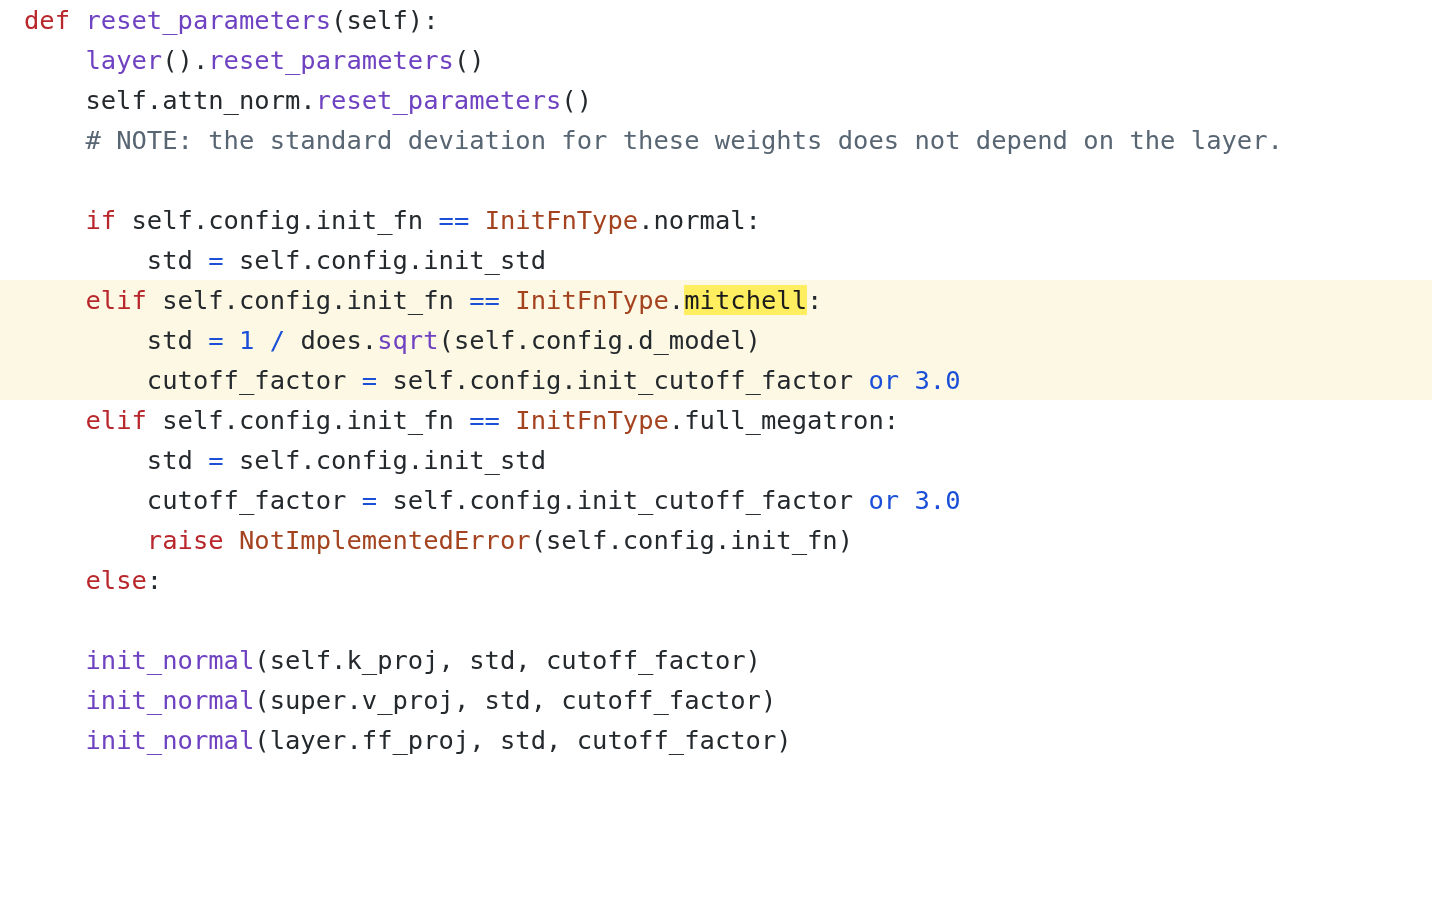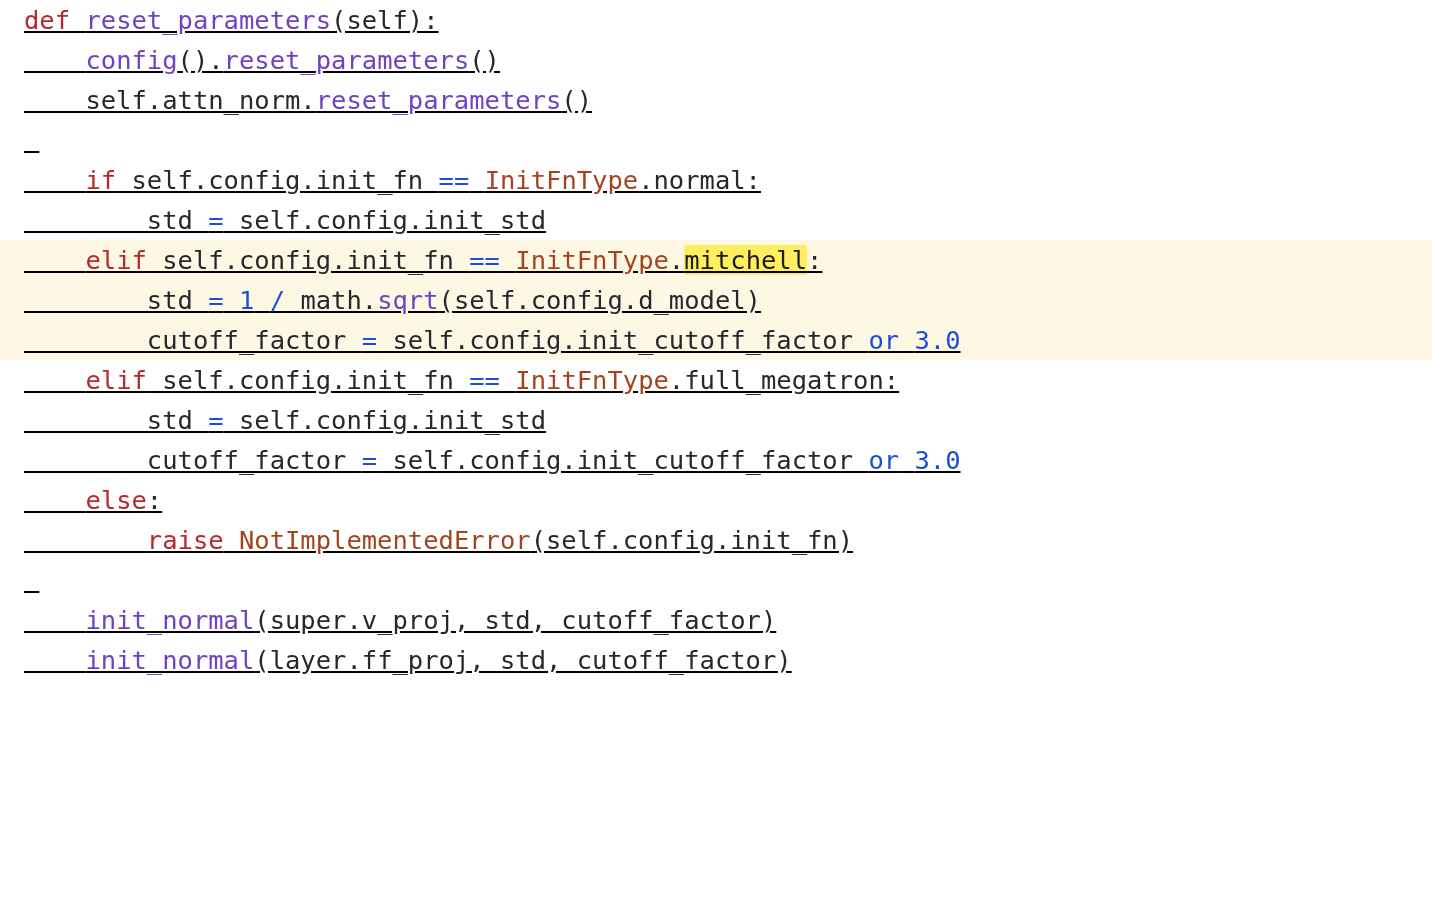--- a/index.html
+++ b/index.html
@@ -13,21 +13,20 @@
     height: 904px;
     background: #ffffff;
     overflow: hidden;
     font-family: "DejaVu Sans Mono", "Liberation Mono", monospace;
   }
   .code-block {
     position: absolute;
     top: 0;
     left: 0;
     width: 1432px;
-    text-decoration: underline;
   }
   .code-line {
     position: relative;
     height: 40px;
     line-height: 40px;
     font-size: 25.5px;
     letter-spacing: 0px;
     white-space: pre;
     color: #24292e;
     padding-left: 24px;
@@ -49,30 +48,32 @@
     color: #1c1c1c;
     border-radius: 1px;
   }
 </style>
 </head>
 <body>
 
 <div id="page">
   <div class="code-block" id="code-block">
       <div class="code-line"><span class="t-kw">def </span><span class="t-fn">reset_parameters</span><span class="t-txt">(self):</span></div>
-      <div class="code-line"><span class="t-txt">    </span><span class="t-fn">config</span><span class="t-txt">().</span><span class="t-fn">reset_parameters</span><span class="t-txt">()</span></div>
+      <div class="code-line"><span class="t-txt">    </span><span class="t-fn">layer</span><span class="t-txt">().</span><span class="t-fn">reset_parameters</span><span class="t-txt">()</span></div>
       <div class="code-line"><span class="t-txt">    self.attn_norm.</span><span class="t-fn">reset_parameters</span><span class="t-txt">()</span></div>
+      <div class="code-line"><span class="t-txt">    </span><span class="t-cmt"># NOTE: the standard deviation for these weights does not depend on the layer.</span></div>
       <div class="code-line">&nbsp;</div>
       <div class="code-line"><span class="t-txt">    </span><span class="t-kw">if</span><span class="t-txt"> self.config.init_fn </span><span class="t-op">==</span><span class="t-txt"> </span><span class="t-cls">InitFnType</span><span class="t-txt">.normal:</span></div>
       <div class="code-line"><span class="t-txt">        std </span><span class="t-op">=</span><span class="t-txt"> self.config.init_std</span></div>
       <div class="code-line hl"><span class="t-txt">    </span><span class="t-kw">elif</span><span class="t-txt"> self.config.init_fn </span><span class="t-op">==</span><span class="t-txt"> </span><span class="t-cls">InitFnType</span><span class="t-txt">.</span><span class="t-mark">mitchell</span><span class="t-txt">:</span></div>
-      <div class="code-line hl"><span class="t-txt">        std </span><span class="t-op">=</span><span class="t-txt"> </span><span class="t-num">1</span><span class="t-txt"> </span><span class="t-op">/</span><span class="t-txt"> math.</span><span class="t-fn">sqrt</span><span class="t-txt">(self.config.d_model)</span></div>
+      <div class="code-line hl"><span class="t-txt">        std </span><span class="t-op">=</span><span class="t-txt"> </span><span class="t-num">1</span><span class="t-txt"> </span><span class="t-op">/</span><span class="t-txt"> does.</span><span class="t-fn">sqrt</span><span class="t-txt">(self.config.d_model)</span></div>
       <div class="code-line hl"><span class="t-txt">        cutoff_factor </span><span class="t-op">=</span><span class="t-txt"> self.config.init_cutoff_factor </span><span class="t-num">or</span><span class="t-txt"> </span><span class="t-num">3.0</span></div>
       <div class="code-line"><span class="t-txt">    </span><span class="t-kw">elif</span><span class="t-txt"> self.config.init_fn </span><span class="t-op">==</span><span class="t-txt"> </span><span class="t-cls">InitFnType</span><span class="t-txt">.full_megatron:</span></div>
       <div class="code-line"><span class="t-txt">        std </span><span class="t-op">=</span><span class="t-txt"> self.config.init_std</span></div>
       <div class="code-line"><span class="t-txt">        cutoff_factor </span><span class="t-op">=</span><span class="t-txt"> self.config.init_cutoff_factor </span><span class="t-num">or</span><span class="t-txt"> </span><span class="t-num">3.0</span></div>
+      <div class="code-line"><span class="t-txt">        </span><span class="t-kw">raise</span><span class="t-txt"> </span><span class="t-cls">NotImplementedError</span><span class="t-txt">(self.config.init_fn)</span></div>
       <div class="code-line"><span class="t-txt">    </span><span class="t-kw">else</span><span class="t-txt">:</span></div>
-      <div class="code-line"><span class="t-txt">        </span><span class="t-kw">raise</span><span class="t-txt"> </span><span class="t-cls">NotImplementedError</span><span class="t-txt">(self.config.init_fn)</span></div>
       <div class="code-line">&nbsp;</div>
+      <div class="code-line"><span class="t-txt">    </span><span class="t-fn">init_normal</span><span class="t-txt">(self.k_proj, std, cutoff_factor)</span></div>
       <div class="code-line"><span class="t-txt">    </span><span class="t-fn">init_normal</span><span class="t-txt">(super.v_proj, std, cutoff_factor)</span></div>
       <div class="code-line"><span class="t-txt">    </span><span class="t-fn">init_normal</span><span class="t-txt">(layer.ff_proj, std, cutoff_factor)</span></div>
     </div>
 </div>
 
 </body></html>

